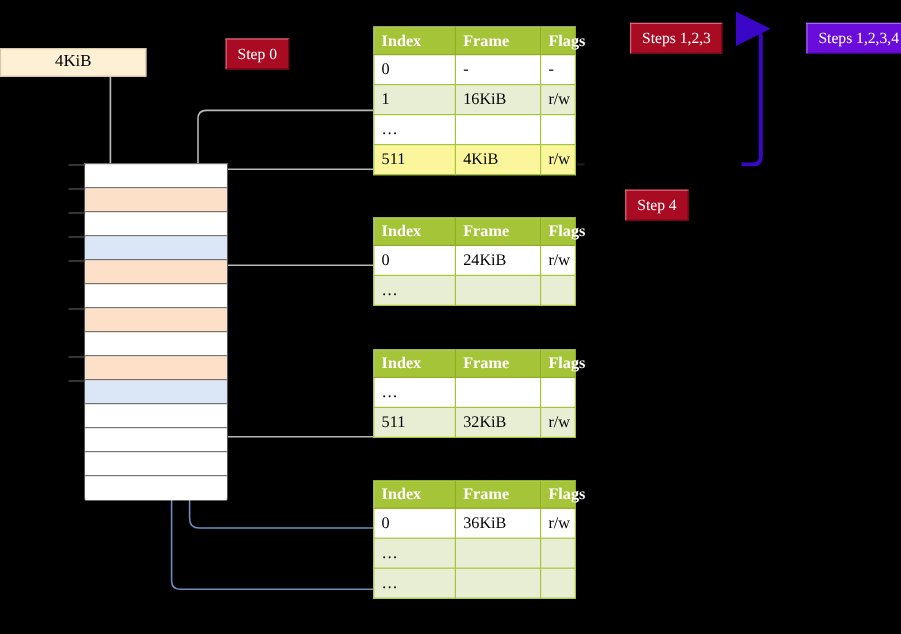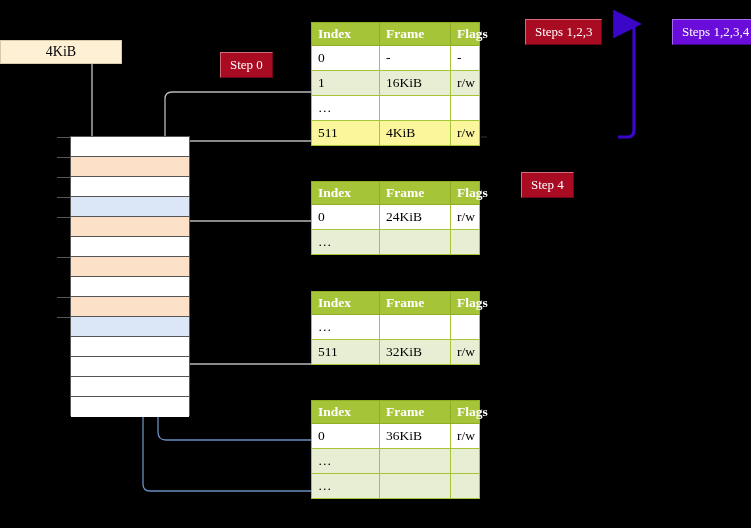--- a/index.html
+++ b/index.html
@@ -179,24 +179,24 @@
       <div class="tick" style="top: 160px;"></div>
       <div class="memrow" style="height: 20px; background: rgb(219, 231, 246);"></div>
       <div class="tick" style="top: 180px;"></div>
       <div class="memrow" style="height: 20px; background: rgb(255, 255, 255);"></div>
       <div class="memrow" style="height: 20px; background: rgb(255, 255, 255);"></div>
       <div class="memrow" style="height: 20px; background: rgb(255, 255, 255);"></div>
       <div class="memrow" style="height: 20px; background: rgb(255, 255, 255);"></div>
     </div>
 
   <div id="badges">
-      <div class="badge badge-red" style="left: 188px; top: 52px; margin-left: 32px;">Step 0</div>
+      <div class="badge badge-red" style="left: 188px; top: 32px;">Step 0</div>
       <div class="badge badge-red" style="left: 513px; top: 19px; margin-left: 12px;">Steps 1,2,3</div>
       <div class="badge badge-purple" style="left: 672px; top: 19px;">Steps 1,2,3,4</div>
-      <div class="badge badge-red" style="left: 521px; top: 172px;">Step 4</div>
+      <div class="badge badge-red" style="left: 521px; top: 158px;">Step 4</div>
     </div>
 
   <div id="tables">
       <table class="ptable" style="left: 311px; top: 22px; width: 169px;">
         <thead>
           <tr>
             <th style="width: 55px;">Index</th>
             <th style="width: 58px;">Frame</th>
             <th>Flags</th>
           </tr>

